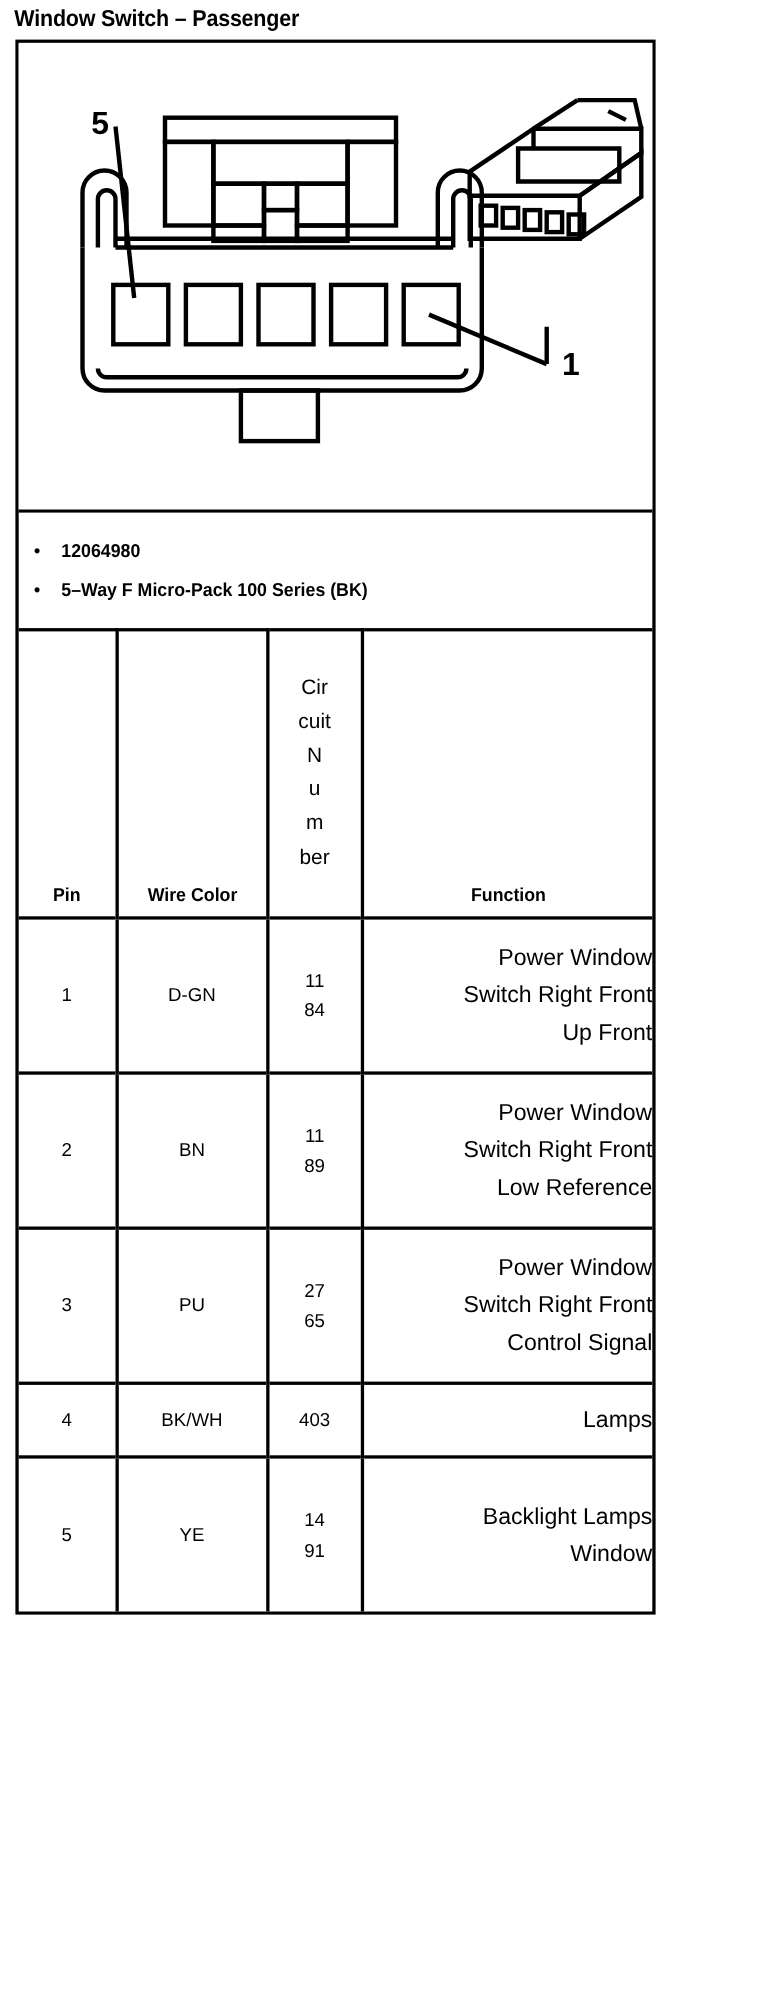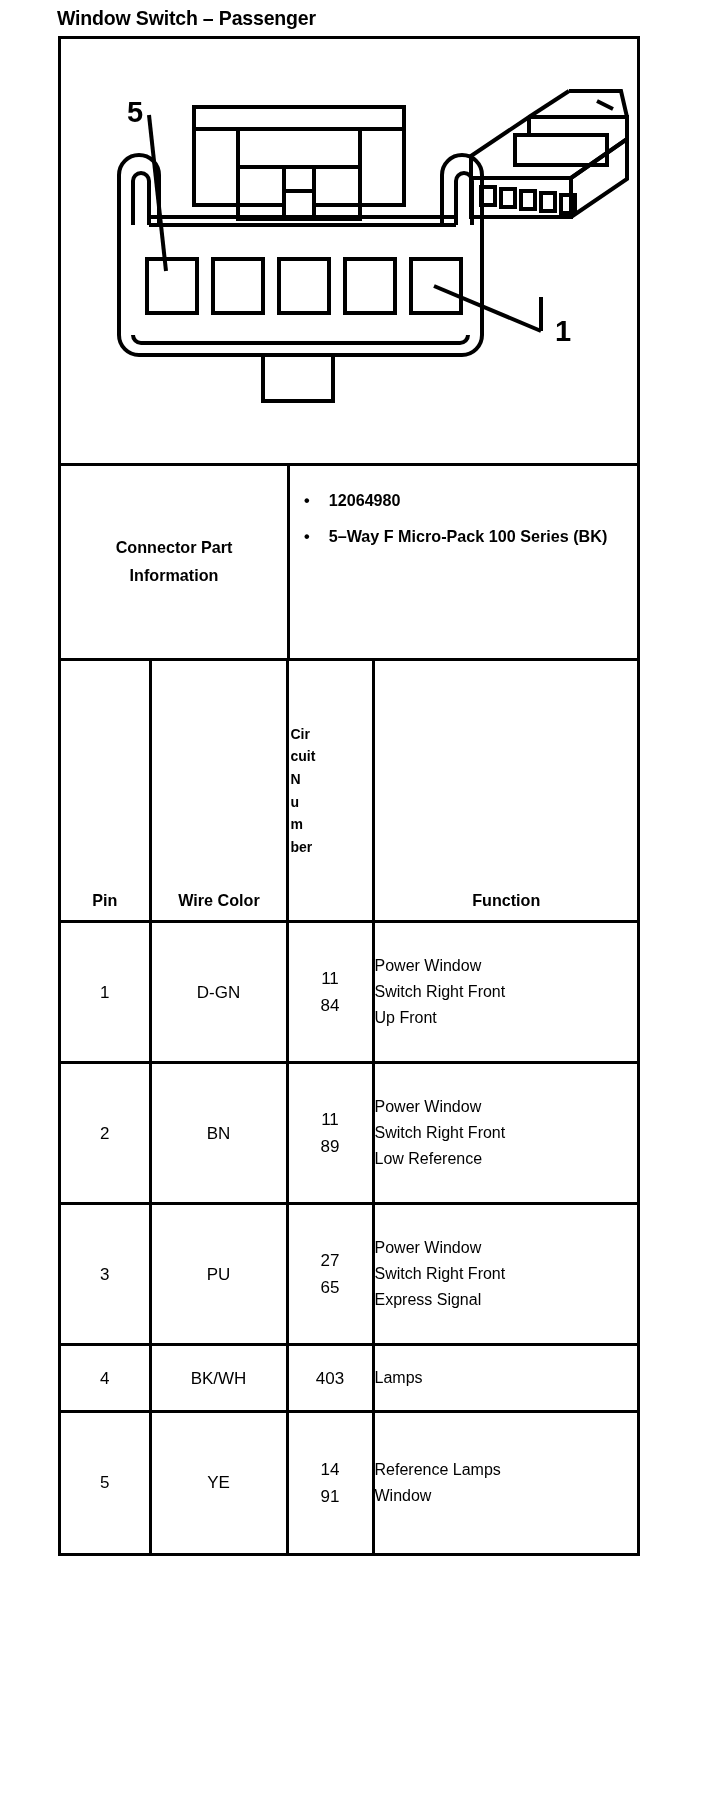--- a/index.html
+++ b/index.html
@@ -4,21 +4,21 @@
 <style>
   * { box-sizing: border-box; margin: 0; padding: 0; }
   html, body {
     width: 704px;
     background: #ffffff;
     font-family: "Liberation Sans", sans-serif;
     color: #000000;
   }
   body { padding: 0; }
 
-  .page { width: 704px; position: relative; padding-left: 44px; }
+  .page { width: 704px; position: relative; }
 
   
   .doc-title {
     font-size: 21px;
     font-weight: bold;
     letter-spacing: -0.2px;
     padding: 6px 0 7px 14px;
     line-height: 1.1;
     transform: scaleX(0.93);
     transform-origin: left center;
@@ -102,41 +102,41 @@
 
   .th-inner {
     font-size: 17px;
     font-weight: bold;
     text-align: center;
     line-height: 1.45;
     padding: 6px 2px;
     transform: scaleX(0.95);
   }
   .th-circ {
-    font-size: 14px;
-    font-weight: bold;
-    text-align: left;
+    font-size: 19px;
+    font-weight: normal;
+    text-align: center;
     line-height: 1.62;
     padding: 6px 2px;
   }
   .th-circ span { display: block; }
 
   .head-row th { height: 262px; vertical-align: bottom; }
   .head-row .cell-circ { vertical-align: middle; }
 
   .td-center {
     font-size: 17px;
     text-align: center;
     line-height: 1.6;
     padding: 8px 2px;
   }
   .td-center span { display: block; }
   .td-func {
-    font-size: 16px;
-    text-align: left;
+    font-size: 21px;
+    text-align: right;
     line-height: 1.62;
     padding: 10px 8px 10px 13px;
   }
   .td-func span { display: block; }
   .row-tall td { height: 141px; }
   .row-short td { height: 67px; }
 </style>
 </head>
 <body>
 
@@ -208,26 +208,20 @@
             <rect x="500" y="156" width="14" height="18"></rect>
           </g>
         </g>
 
         <text x="74" y="83" font-family="Liberation Sans, sans-serif" font-size="29" font-weight="bold" text-anchor="middle">5</text>
         <text x="494" y="302" font-family="Liberation Sans, sans-serif" font-size="29" font-weight="bold" text-anchor="start">1</text>
       </svg>
     </div>
 
     <div class="info-row">
-      <div class="info-label">
-        <div class="info-label-text">
-          <span>Connector Part</span>
-          <span>Information</span>
-        </div>
-      </div>
       <div class="info-value">
         <div class="bullet-line">
           <span class="bullet-dot">•</span>
           <span class="bullet-text">12064980</span>
         </div>
         <div class="bullet-line">
           <span class="bullet-dot">•</span>
           <span class="bullet-text">5–Way F Micro-Pack 100 Series (BK)</span>
         </div>
       </div>
@@ -299,21 +293,21 @@
         <tr class="row-tall">
           <td class="td-center">3</td>
           <td class="td-center">PU</td>
           <td class="td-center">
             <span>27</span>
             <span>65</span>
           </td>
           <td class="td-func">
             <span>Power Window</span>
             <span>Switch Right Front</span>
-            <span>Express Signal</span>
+            <span>Control Signal</span>
           </td>
         </tr>
 
         <tr class="row-short">
           <td class="td-center">4</td>
           <td class="td-center">BK/WH</td>
           <td class="td-center">
             <span>403</span>
           </td>
           <td class="td-func">
@@ -322,21 +316,21 @@
         </tr>
 
         <tr class="row-tall">
           <td class="td-center">5</td>
           <td class="td-center">YE</td>
           <td class="td-center">
             <span>14</span>
             <span>91</span>
           </td>
           <td class="td-func">
-            <span>Reference Lamps</span>
+            <span>Backlight Lamps</span>
             <span>Window</span>
           </td>
         </tr>
       </tbody>
     </table>
 
   </div>
 </div>
 
 </body></html>

